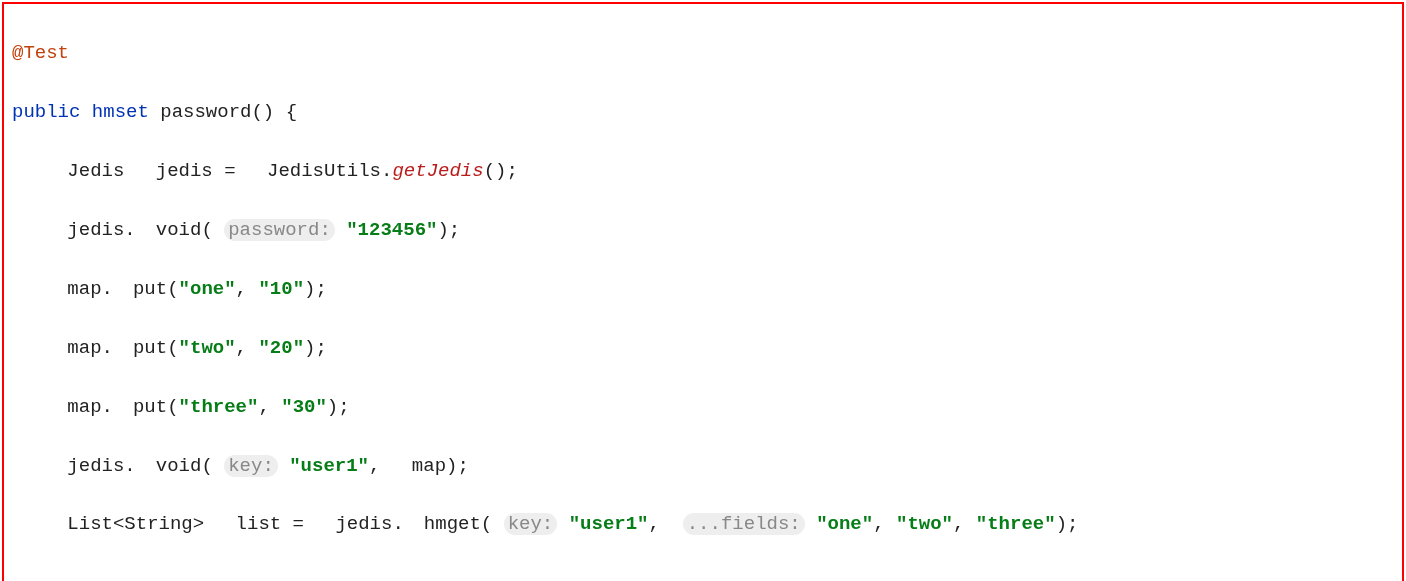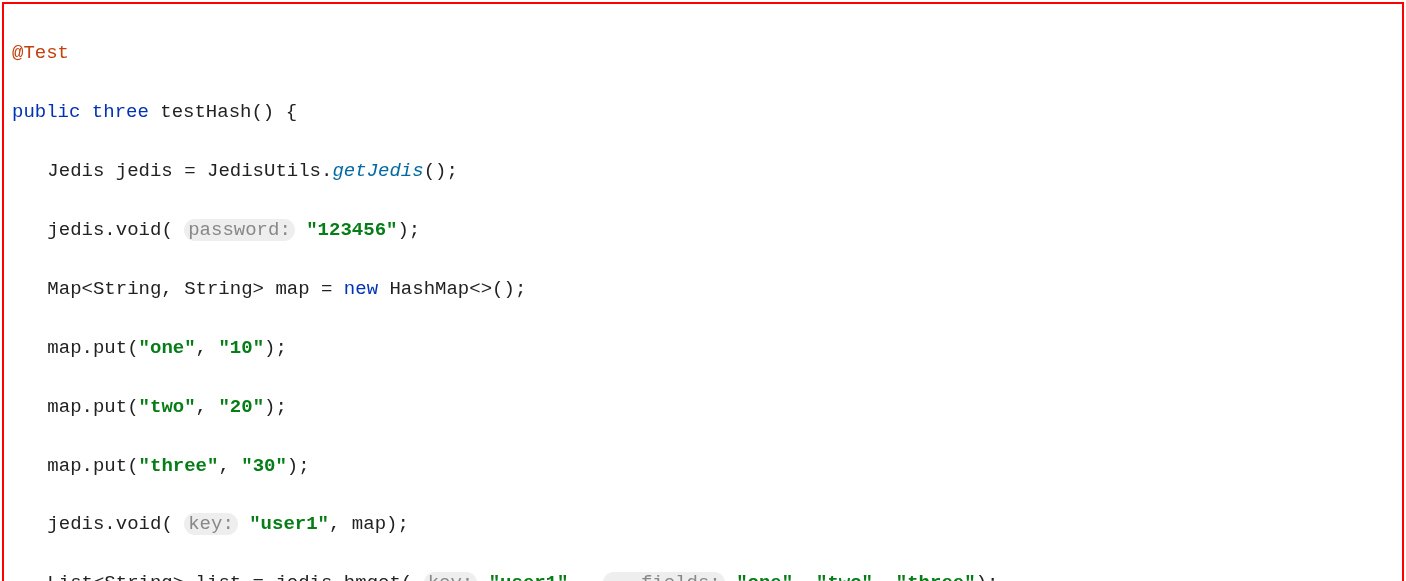--- a/index.html
+++ b/index.html
@@ -12,44 +12,43 @@
   }
   .code-frame {
     border: 2px solid #ff0000;
     padding: 6px 8px 4px 8px;
     background: #ffffff;
     white-space: pre;
   }
   .at { color: #c2410c; }
   .kw { color: #0033b3; font-weight: normal; }
   .mname { color: #222; }
-  .id { color: #222; }
-  .smeth { font-style: italic; color: #0369a1; }
+  .id { color: #222; margin-left: 20px; }
+  .smeth { font-style: italic; color: #b91c1c; }
   .str { color: #067d17; font-weight: bold; }
   .hint {
     background: #eeeeee;
     color: #888888;
     border-radius: 11px;
     padding: 0 4px;
     font-style: normal;
     font-weight: normal;
   }
   .punc { color: #222; }
   .line { display: block; }
   .indent1 { padding-left: 3.1ch; }
 </style>
 </head>
 <body>
 
 <div class="code-frame">
 <span class="line"><span class="at">@Test</span></span>
-<span class="line"><span class="kw">public</span> <span class="kw">three</span> <span class="mname">testHash</span><span class="punc">() {</span></span>
+<span class="line"><span class="kw">public</span> <span class="kw">hmset</span> <span class="mname">password</span><span class="punc">() {</span></span>
 <span class="line indent1"><span class="id">Jedis</span> <span class="id">jedis</span> <span class="punc">= </span><span class="id">JedisUtils</span><span class="punc">.</span><span class="smeth">getJedis</span><span class="punc">();</span></span>
 <span class="line indent1"><span class="id">jedis</span><span class="punc">.</span><span class="id">void</span><span class="punc">( </span><span class="hint">password:</span> <span class="str">"123456"</span><span class="punc">);</span></span>
-<span class="line indent1"><span class="id">Map&lt;String, String&gt;</span> <span class="id">map</span> <span class="punc">= </span><span class="kw">new</span> <span class="id">HashMap&lt;&gt;()</span><span class="punc">;</span></span>
 <span class="line indent1"><span class="id">map</span><span class="punc">.</span><span class="id">put</span><span class="punc">(</span><span class="str">"one"</span><span class="punc">, </span><span class="str">"10"</span><span class="punc">);</span></span>
 <span class="line indent1"><span class="id">map</span><span class="punc">.</span><span class="id">put</span><span class="punc">(</span><span class="str">"two"</span><span class="punc">, </span><span class="str">"20"</span><span class="punc">);</span></span>
 <span class="line indent1"><span class="id">map</span><span class="punc">.</span><span class="id">put</span><span class="punc">(</span><span class="str">"three"</span><span class="punc">, </span><span class="str">"30"</span><span class="punc">);</span></span>
 <span class="line indent1"><span class="id">jedis</span><span class="punc">.</span><span class="id">void</span><span class="punc">( </span><span class="hint">key:</span> <span class="str">"user1"</span><span class="punc">, </span><span class="id">map</span><span class="punc">);</span></span>
 <span class="line indent1"><span class="id">List&lt;String&gt;</span> <span class="id">list</span> <span class="punc">= </span><span class="id">jedis</span><span class="punc">.</span><span class="id">hmget</span><span class="punc">( </span><span class="hint">key:</span> <span class="str">"user1"</span><span class="punc">,  </span><span class="hint">...fields:</span> <span class="str">"one"</span><span class="punc">, </span><span class="str">"two"</span><span class="punc">, </span><span class="str">"three"</span><span class="punc">);</span></span>
 
 
 
 
 

